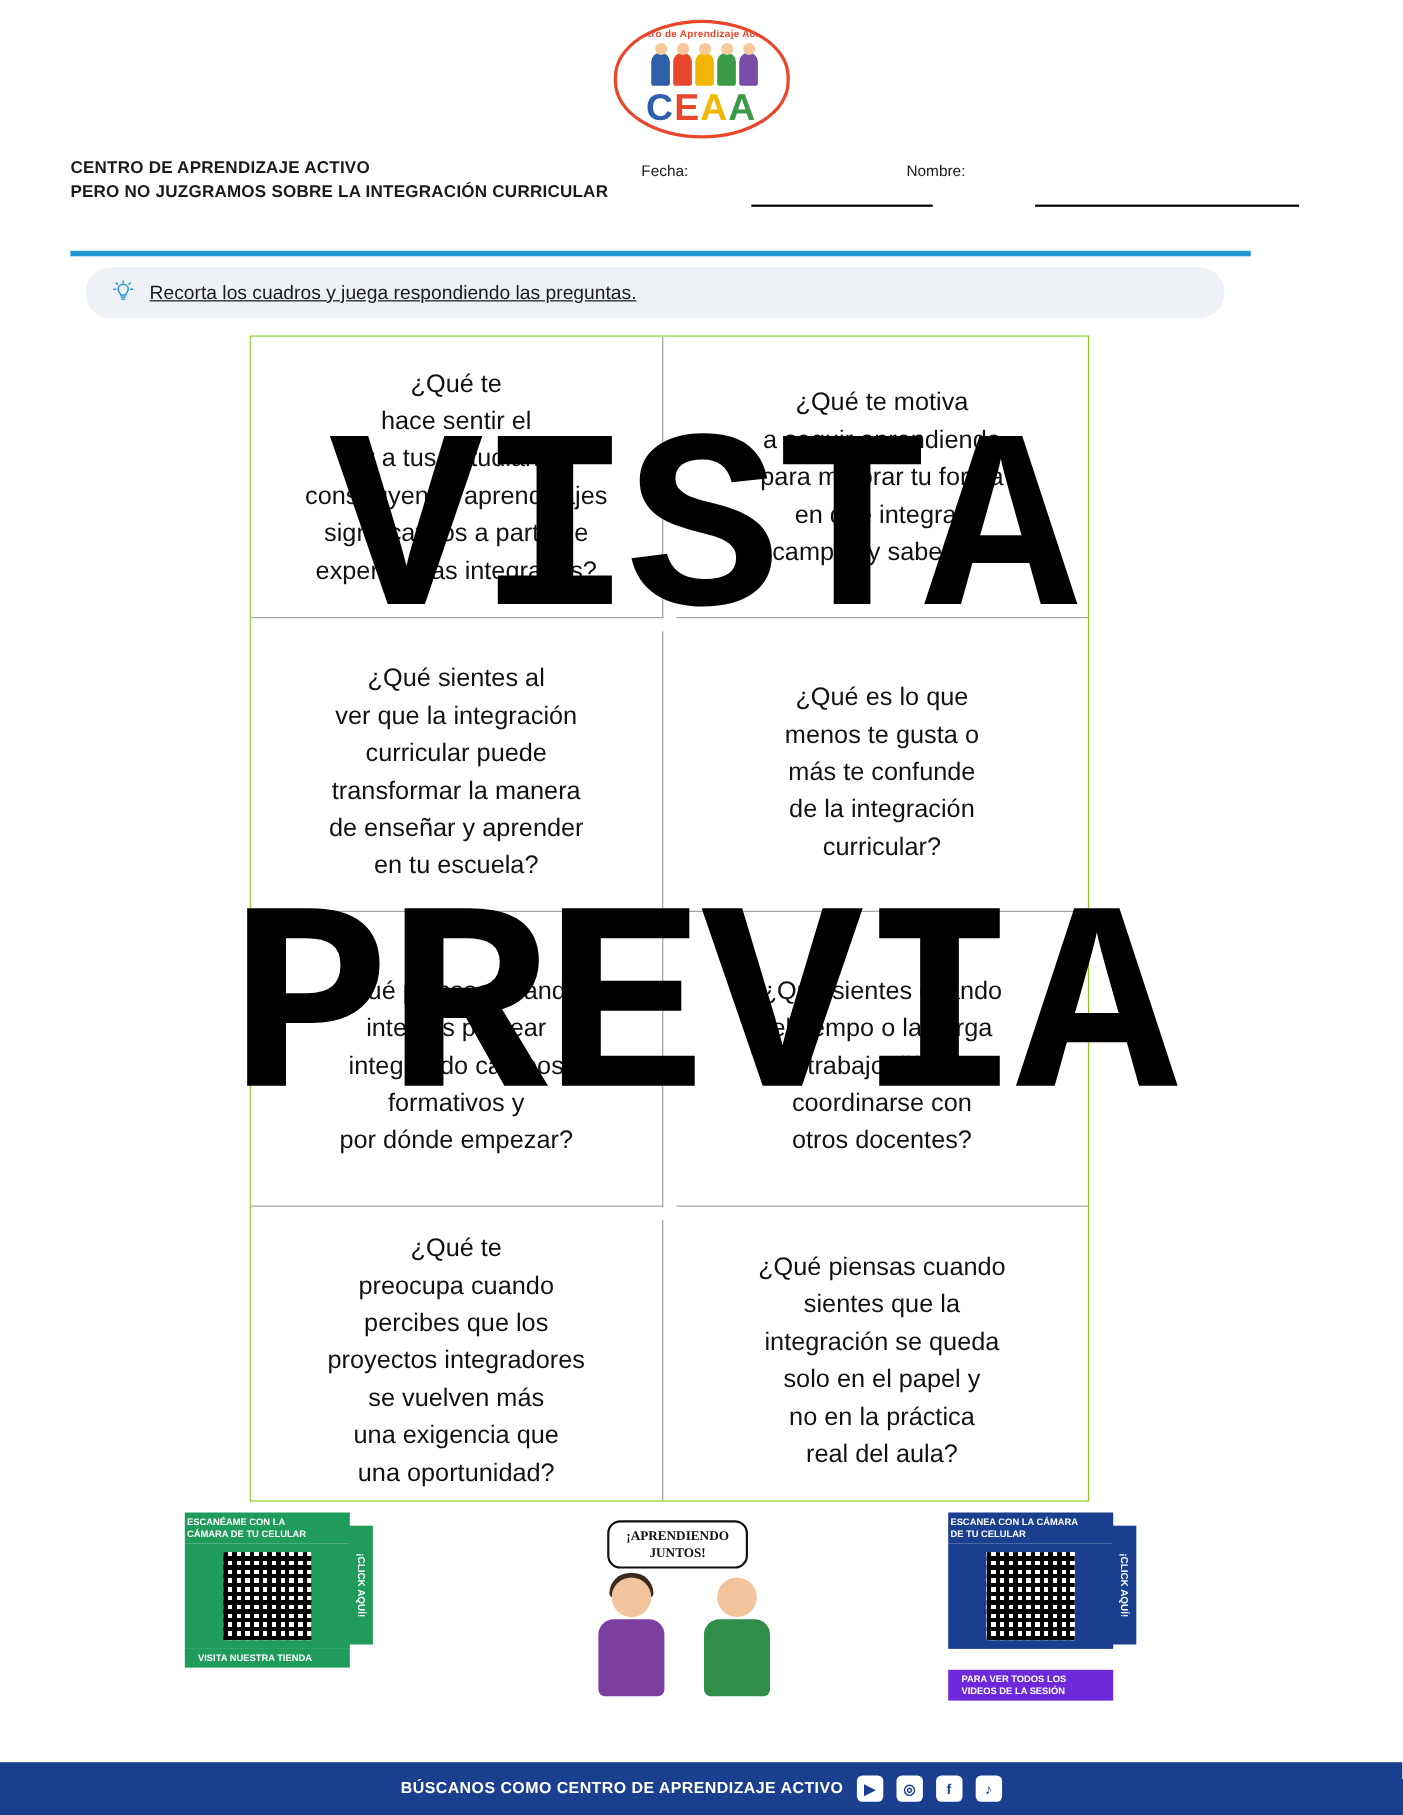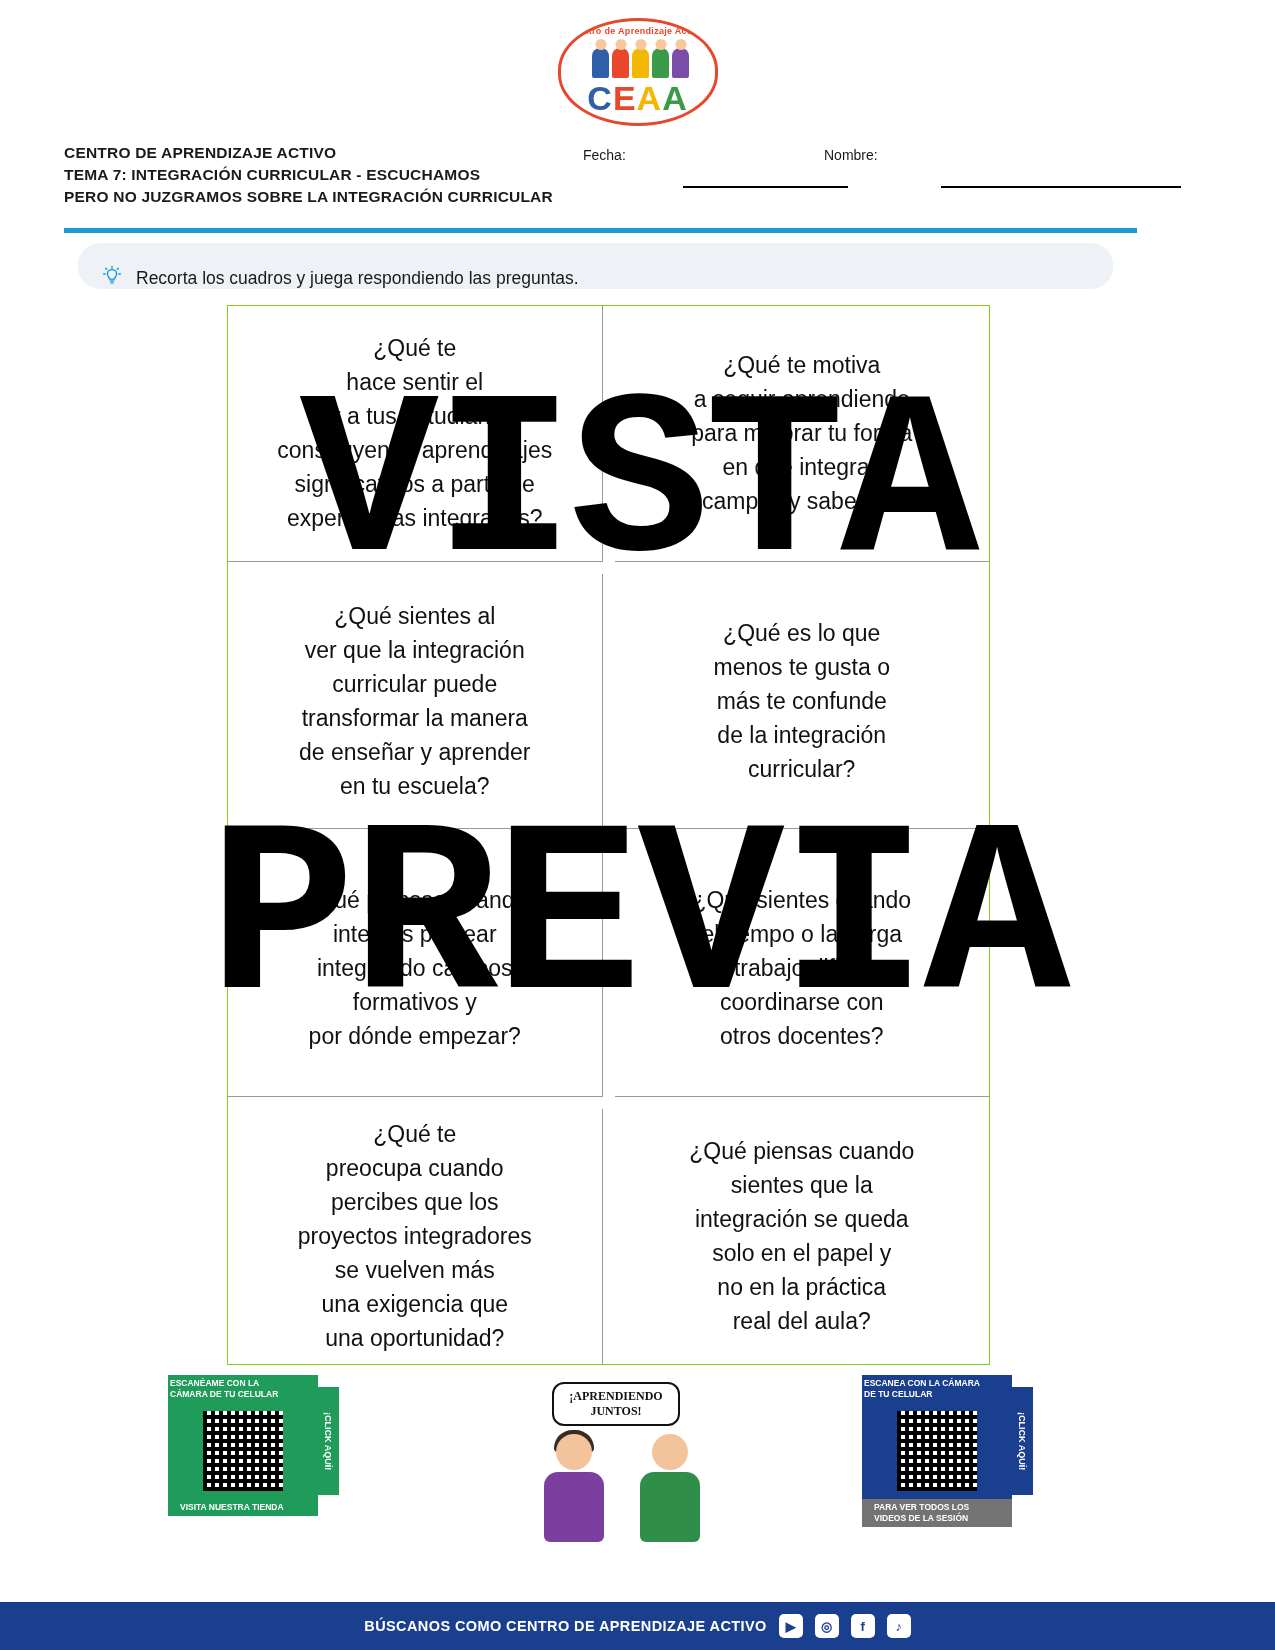--- a/index.html
+++ b/index.html
@@ -137,23 +137,24 @@
   
   .instr {
     position: absolute;
     top: 243px;
     left: 78px;
     width: 1035px;
     height: 46px;
     background: #eef1f5;
     border-radius: 22px;
     display: flex;
-    align-items: flex-end;
+    align-items: center;
     padding-left: 22px;
     box-sizing: border-box;
+    text-decoration: underline;
   }
   .bulb {
     width: 24px;
     height: 24px;
     position: relative;
     flex: 0 0 auto;
     margin-right: 12px;
   }
   .instr-text {
     font-size: 17.5px;
@@ -258,21 +259,21 @@
   }
   .qr-foot {
     font-size: 8.5px;
     font-weight: bold;
     text-align: left;
     line-height: 11px;
     padding: 3px 12px;
     color: #fff;
   }
   .qr-foot.green { background: #1f9c5a; }
-  .qr-foot.blue { background: #737373; }
+  .qr-foot.blue { background: #6d28d9; margin-top: 19px; }
   .click-tab {
     position: absolute;
     top: 12px;
     right: -21px;
     width: 22px;
     height: 108px;
     background: #1b3f8f;
     color: #fff;
     font-size: 9px;
     font-weight: bold;
@@ -384,21 +385,20 @@
     </div>
     <div class="logo-ceaa">
       <span class="c-c">C</span><span class="c-e">E</span><span class="c-a1">A</span><span class="c-a2">A</span>
     </div>
   </div>
 </div>
 
 <div class="header">
   <div class="header-left">
     <div>CENTRO DE APRENDIZAJE ACTIVO</div>
-    <div>TEMA 7: INTEGRACIÓN CURRICULAR - ESCUCHAMOS</div>
     <div>PERO NO JUZGRAMOS SOBRE LA INTEGRACIÓN CURRICULAR</div>
   </div>
   <div class="field field-fecha">Fecha:</div>
   <div class="line line-fecha"></div>
   <div class="field field-nombre">Nombre:</div>
   <div class="line line-nombre"></div>
 </div>
 
 <div class="rule"></div>
 

